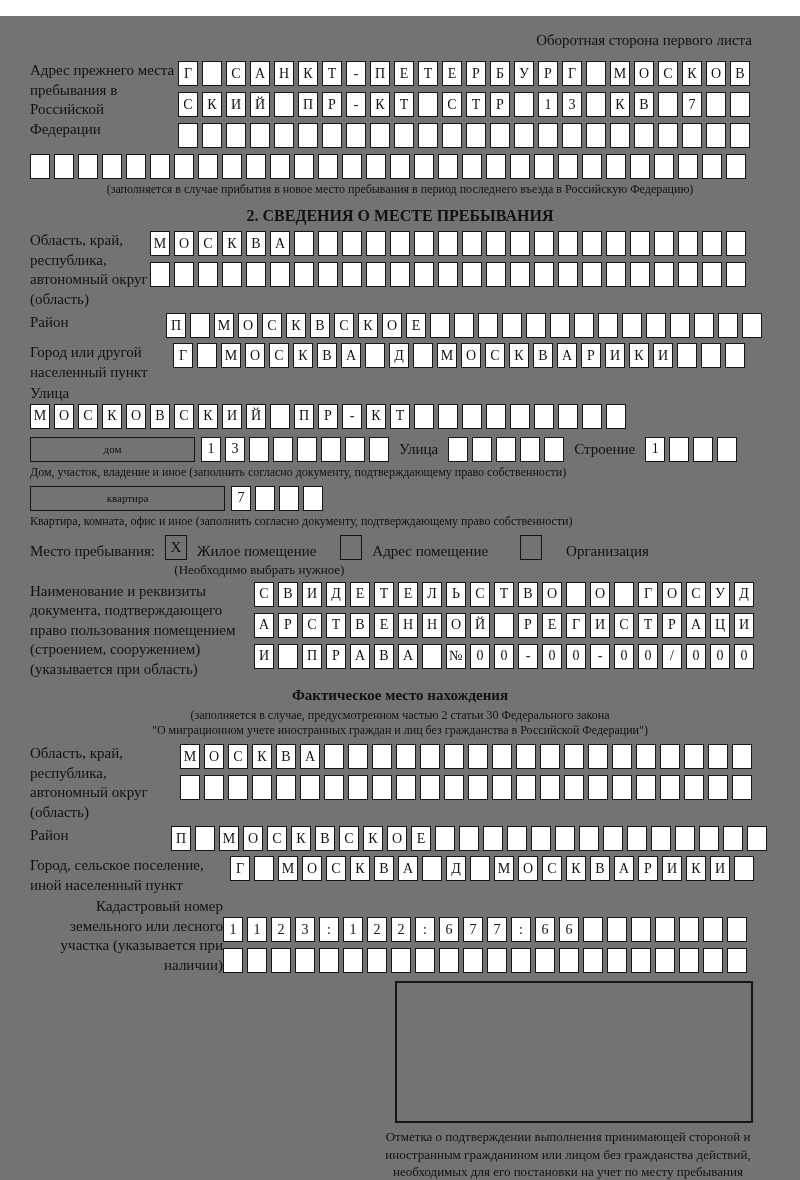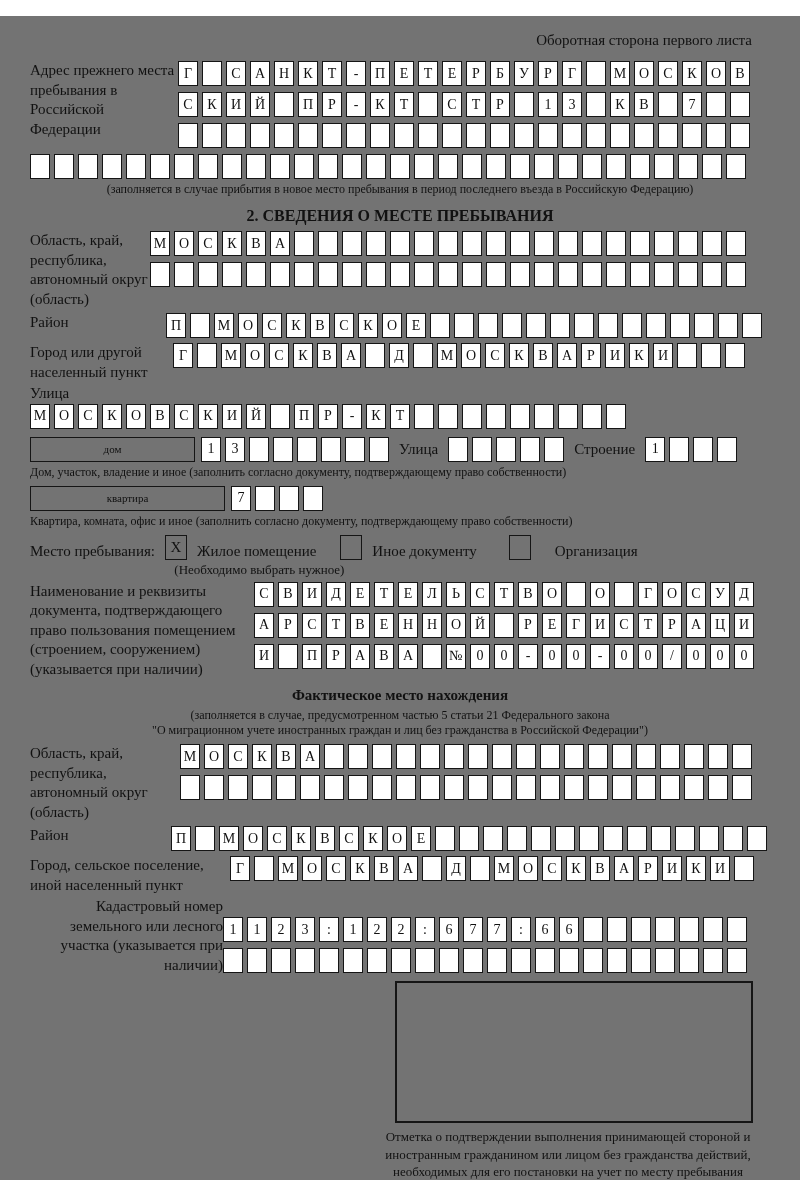--- a/index.html
+++ b/index.html
@@ -374,28 +374,28 @@
         <div class="cbox"></div>
       </div>
   </div>
   <div class="note mt3 mb6">Квартира, комната, офис и иное (заполнить согласно документу, подтверждающему право собственности)</div>
 
   <div class="checkline">
     <span>Место пребывания:</span>
     <span class="checkbox">X</span>
     <span>Жилое помещение</span>
     <span class="checkbox" style="margin-left:14px;"></span>
-    <span>Иное документу</span>
+    <span>Адрес помещение</span>
     <span class="checkbox" style="margin-left:22px;"></span>
     <span style="margin-left:14px;">Организация</span>
   </div>
   <div class="choose-note">(Необходимо выбрать нужное)</div>
 
   <div class="field mb2">
-    <div class="f-label w224">Наименование и реквизиты документа, подтверждающего право пользования помещением (строением, сооружением) (указывается при наличии)</div>
+    <div class="f-label w224">Наименование и реквизиты документа, подтверждающего право пользования помещением (строением, сооружением) (указывается при область)</div>
     <div class="stack">
       <div class="boxes">
           <div class="cbox">С</div>
           <div class="cbox">В</div>
           <div class="cbox">И</div>
           <div class="cbox">Д</div>
           <div class="cbox">Е</div>
           <div class="cbox">Т</div>
           <div class="cbox">Е</div>
           <div class="cbox">Л</div>
@@ -456,21 +456,21 @@
           <div class="cbox">0</div>
           <div class="cbox">/</div>
           <div class="cbox">0</div>
           <div class="cbox">0</div>
           <div class="cbox">0</div>
         </div>
     </div>
   </div>
 
   <div class="fact-title">Фактическое место нахождения</div>
-  <div class="note center">(заполняется в случае, предусмотренном частью 5 статьи 21 Федерального закона</div>
+  <div class="note center">(заполняется в случае, предусмотренном частью 2 статьи 30 Федерального закона</div>
   <div class="note center mb6">"О миграционном учете иностранных граждан и лиц без гражданства в Российской Федерации")</div>
 
   <div class="field mb4">
     <div class="f-label w150">Область, край, республика, автономный округ (область)</div>
     <div class="stack">
       <div class="boxes">
           <div class="cbox">М</div>
           <div class="cbox">О</div>
           <div class="cbox">С</div>
           <div class="cbox">К</div>

